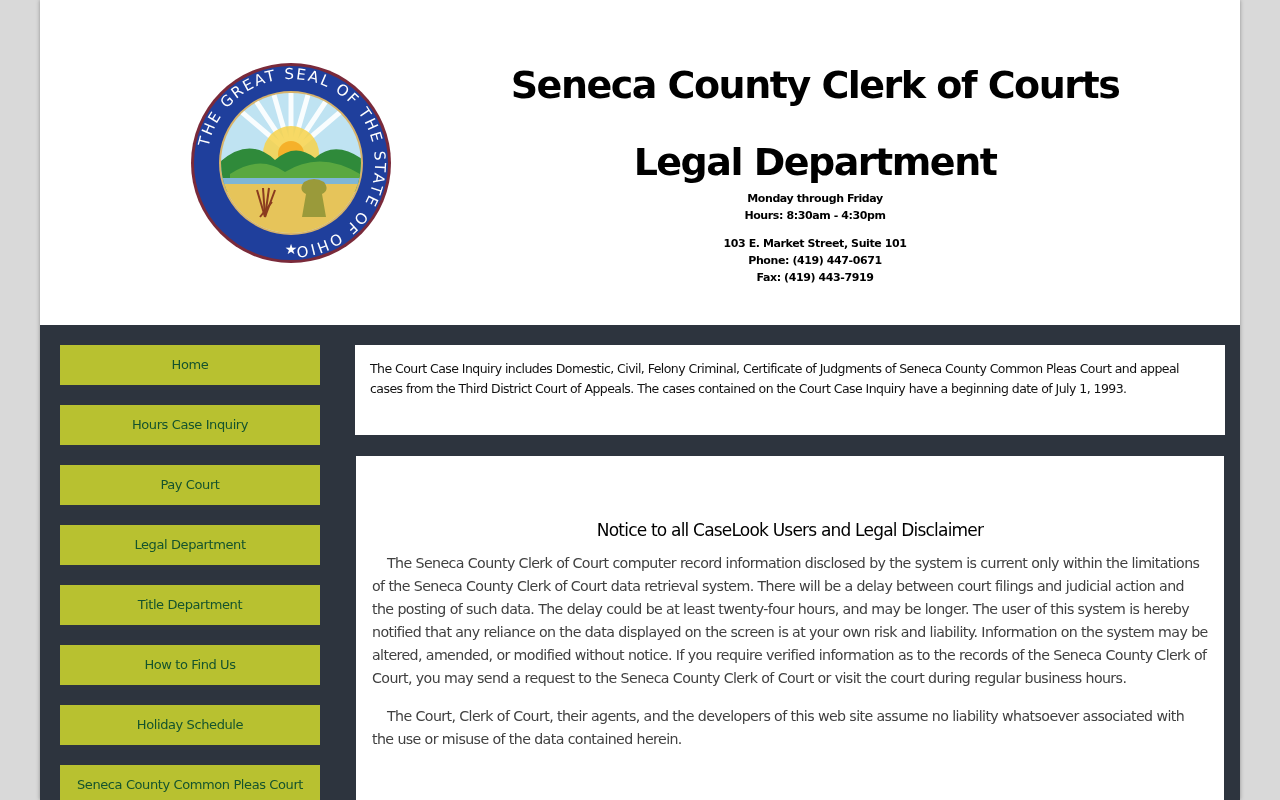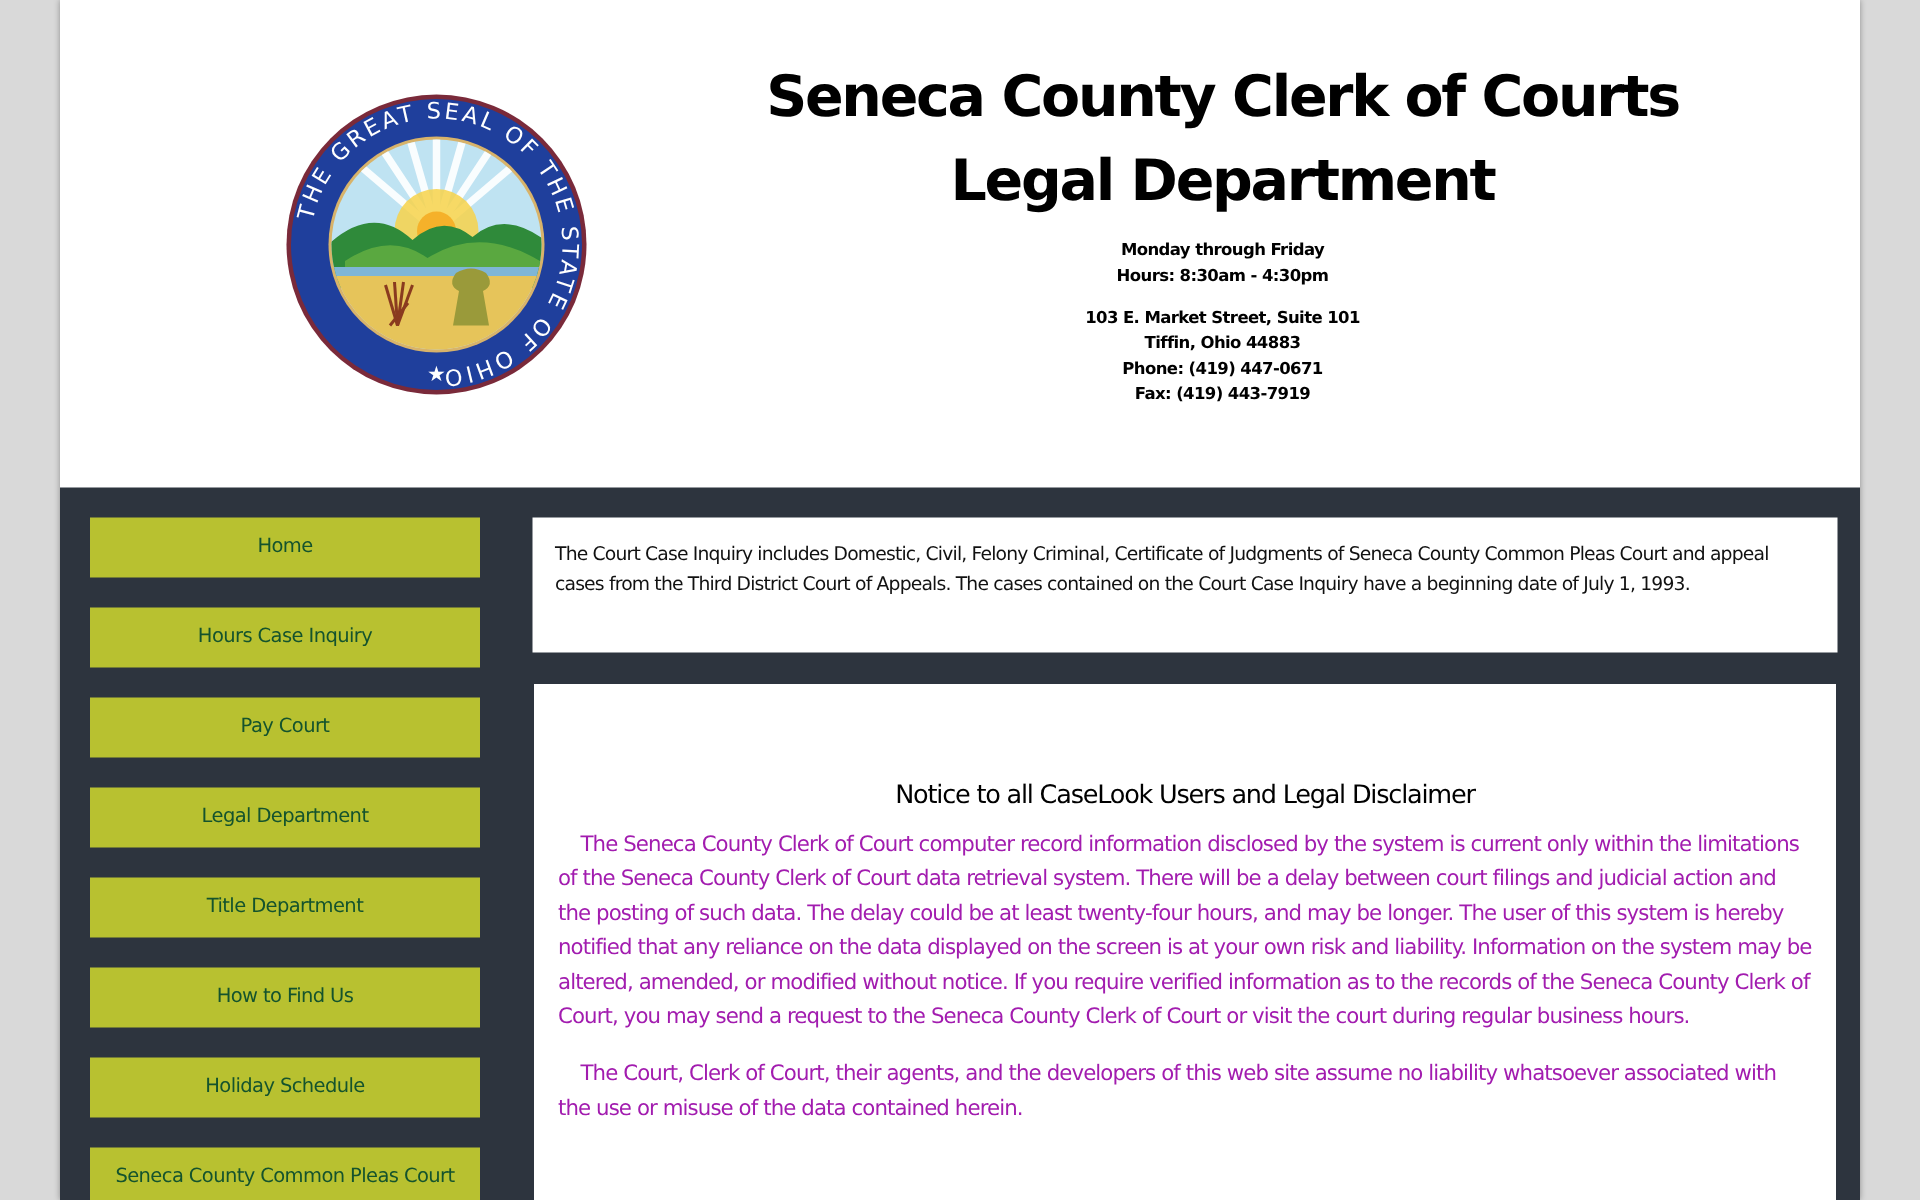--- a/index.html
+++ b/index.html
@@ -16,23 +16,23 @@
     }
     .header { position: relative; height: 325px; background: #ffffff; }
     .seal {
       position: absolute; left: 150px; top: 62px; width: 202px; height: 202px;
     }
     .title-block {
       position: absolute; left: 460px; top: 36px; width: 630px; text-align: center;
     }
     .title-line {
       font-family: "DejaVu Sans", sans-serif; font-weight: bold;
-      font-size: 38px; line-height: 56px; letter-spacing: -1.5px; color: #000;
+      font-size: 38px; line-height: 56px; letter-spacing: -1.5px; color: #000; margin-top: 21px;
     }
-    .info { margin-top: 10px; }
+    .info { }
     .info-line {
       font-family: "DejaVu Sans", sans-serif; font-weight: bold;
       font-size: 11px; line-height: 17px; letter-spacing: -0.4px; color: #000;
     }
     .info-gap { height: 11px; }
 
     .main {
       position: absolute; left: 0; top: 325px; width: 1200px; height: 475px;
       background: #2d343e;
     }
@@ -55,21 +55,21 @@
     .notice-box {
       position: absolute; left: 316px; top: 131px; width: 868px; height: 360px;
       background: #ffffff; box-sizing: border-box; padding: 64px 16px 0 16px;
     }
     .notice-title {
       text-align: center; font-family: "DejaVu Sans", sans-serif; font-weight: normal;
       font-size: 17px; letter-spacing: -0.8px; margin: 0 0 12px 0; color: #000;
     }
     .notice-para {
       font-family: "DejaVu Sans", sans-serif; font-size: 14.2px; line-height: 23px;
-      letter-spacing: -0.6px; text-indent: 15px; margin: 0 0 15px 0; color: #a21caf;
+      letter-spacing: -0.6px; text-indent: 15px; margin: 0 0 15px 0; color: #404040;
     }
   </style>
 </head>
 <body>
 
 <div class="page">
 
   <div class="header">
     <div class="seal">
       <svg width="202" height="202" viewBox="0 0 202 202">
@@ -116,21 +116,20 @@
     </div>
 
     <div class="title-block">
       <div class="title-line">Seneca County Clerk of Courts</div>
       <div class="title-line">Legal Department</div>
       <div class="info">
         <div class="info-line">Monday through Friday</div>
         <div class="info-line">Hours: 8:30am - 4:30pm</div>
         <div class="info-gap"></div>
         <div class="info-line">103 E. Market Street, Suite 101</div>
-        <div class="info-line">Tiffin, Ohio 44883</div>
         <div class="info-line">Phone: (419) 447-0671</div>
         <div class="info-line">Fax: (419) 443-7919</div>
       </div>
     </div>
   </div>
 
   <div class="main">
     <nav class="nav">
       <a class="nav-item">Home</a>
       <a class="nav-item">Hours Case Inquiry</a>

